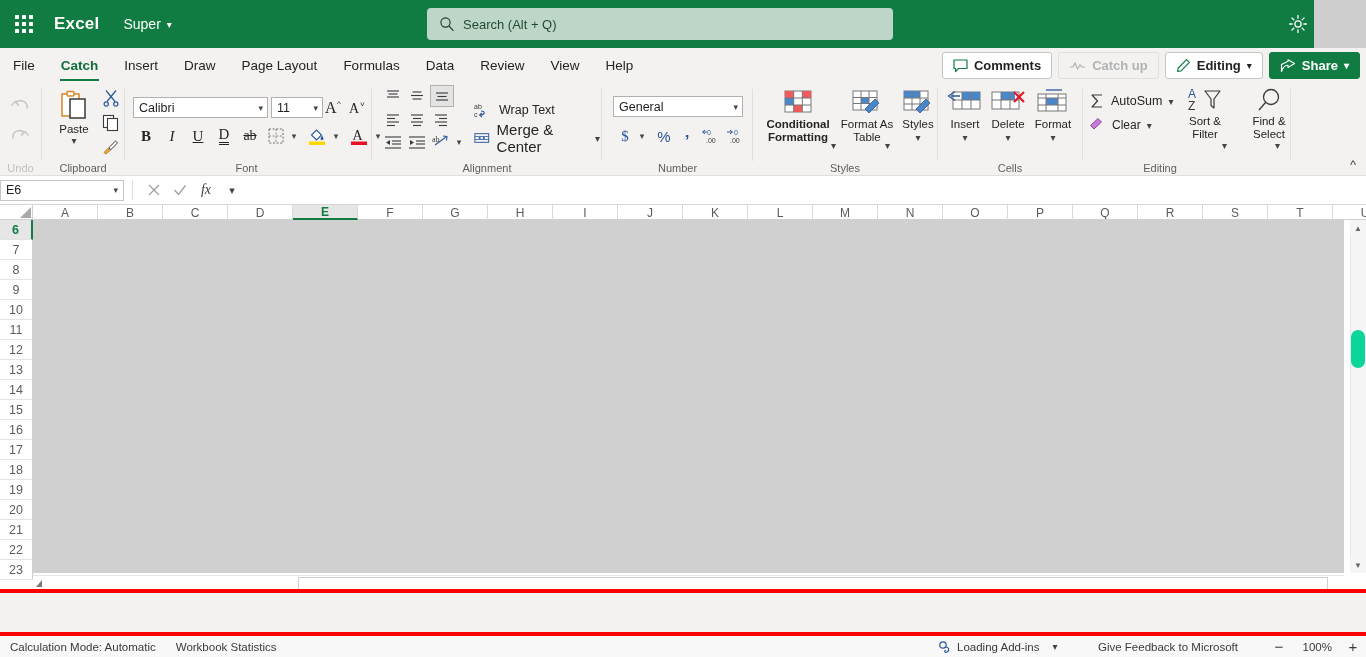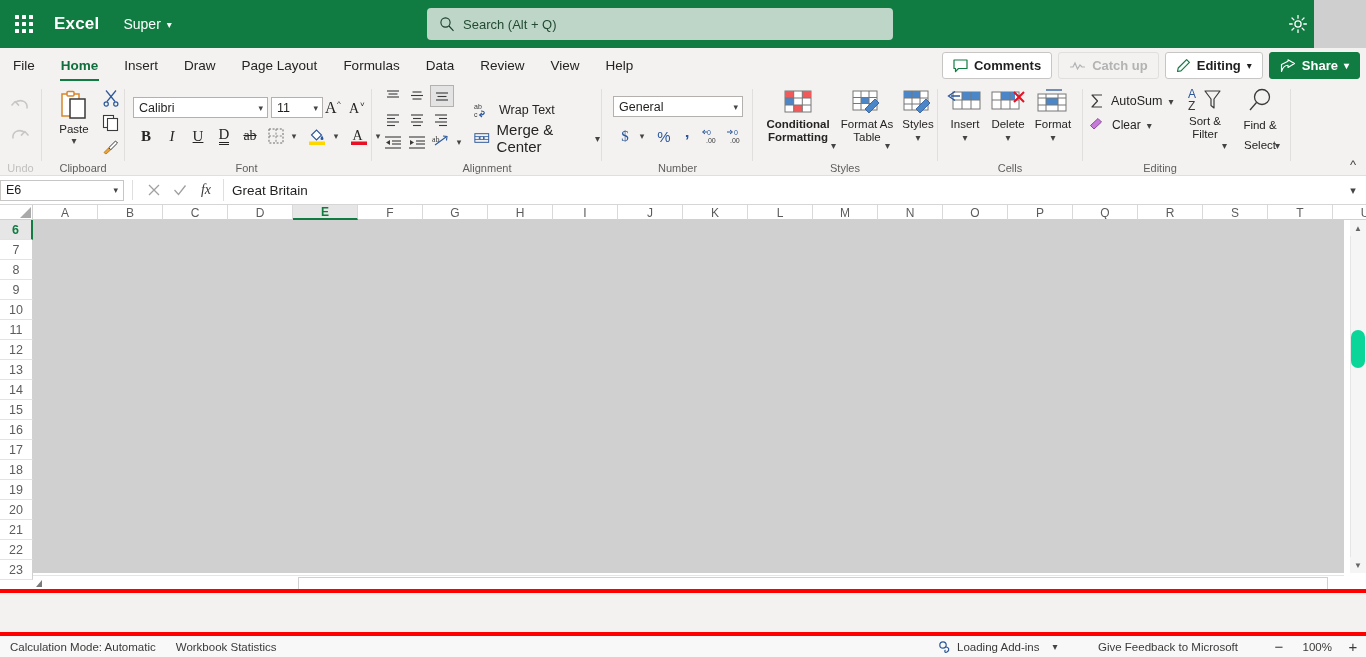--- a/index.html
+++ b/index.html
@@ -202,21 +202,21 @@
         <line x1="14.1" y1="14.1" x2="16" y2="16"></line>
       <line x1="16" y1="4" x2="14.1" y2="5.9"></line>
         <line x1="5.9" y1="14.1" x2="4" y2="16"></line>
     </g>
   </svg>
   <div id="tb-rightgray"></div>
 </div>
 
 <div id="menubar">
   <div class="mtab">File</div>
-  <div class="mtab active">Home</div>
+  <div class="mtab active">Catch</div>
   <div class="mtab">Insert</div>
   <div class="mtab">Draw</div>
   <div class="mtab">Page Layout</div>
   <div class="mtab">Formulas</div>
   <div class="mtab">Data</div>
   <div class="mtab">Review</div>
   <div class="mtab">View</div>
   <div class="mtab">Help</div>
 
   <div id="menu-right">
@@ -618,21 +618,21 @@
     <div class="bigbtn" style="position:absolute;left:94px;top:4px;width:52px;line-height:13px;">
       <svg width="34" height="28" viewBox="0 0 34 28">
         <text x="0" y="11" font-family="Liberation Sans, sans-serif" font-size="12" fill="#2b579a">A</text>
         <text x="0" y="23" font-family="Liberation Sans, sans-serif" font-size="12" fill="#3a3a3a">Z</text>
         <path d="M17 4 H32 L26 12 V21 L23 18.5 V12z" fill="none" stroke="#3a3a3a" stroke-width="1.2" stroke-linejoin="round"></path>
       </svg>
       <span style="text-align:center;">Sort &amp; Filter</span>
     </div>
     <span class="chev" style="position:absolute;left:137px;top:57px;color:#444;">▾</span>
 
-    <div class="bigbtn" style="position:absolute;left:149px;top:4px;width:52px;line-height:20px;">
+    <div class="bigbtn" style="position:absolute;left:158px;top:4px;width:52px;line-height:13px;">
       <svg width="30" height="28" viewBox="0 0 30 28">
         <circle cx="17" cy="10" r="7.5" fill="none" stroke="#3a3a3a" stroke-width="1.3"></circle>
         <line x1="11.5" y1="15.5" x2="5" y2="23" stroke="#3a3a3a" stroke-width="1.3"></line>
       </svg>
       <span style="text-align:center;">Find &amp; Select</span>
     </div>
     <span class="chev" style="position:absolute;left:190px;top:57px;color:#444;">▾</span>
     <div class="glabel" style="width:150px;">Editing</div>
   </div>
   <div class="gsep" style="left:1290px;"></div>
@@ -651,21 +651,20 @@
     </svg>
   </div>
   <div class="fbtn">
     <svg width="14" height="14" viewBox="0 0 14 14">
       <path d="M1.5 7 L5.5 11.5 L12.5 2.5" fill="none" stroke="#a0a0a0" stroke-width="1.3"></path>
     </svg>
   </div>
   <div class="fbtn">
     <span style="font-family:'Liberation Serif',serif;font-style:italic;font-size:14px;color:#3a3a3a;">fx</span>
   </div>
-  <div id="fx-text">Great Britain</div>
   <div id="fbar-expand">▾</div>
 </div>
 
 <div id="gridwrap">
   <div id="corner">
       <div class="tri"></div>
     </div>
   <div id="colhead">
       <div class="colcell" style="width: 65px;">A</div>
       <div class="colcell" style="width: 65px;">B</div>

